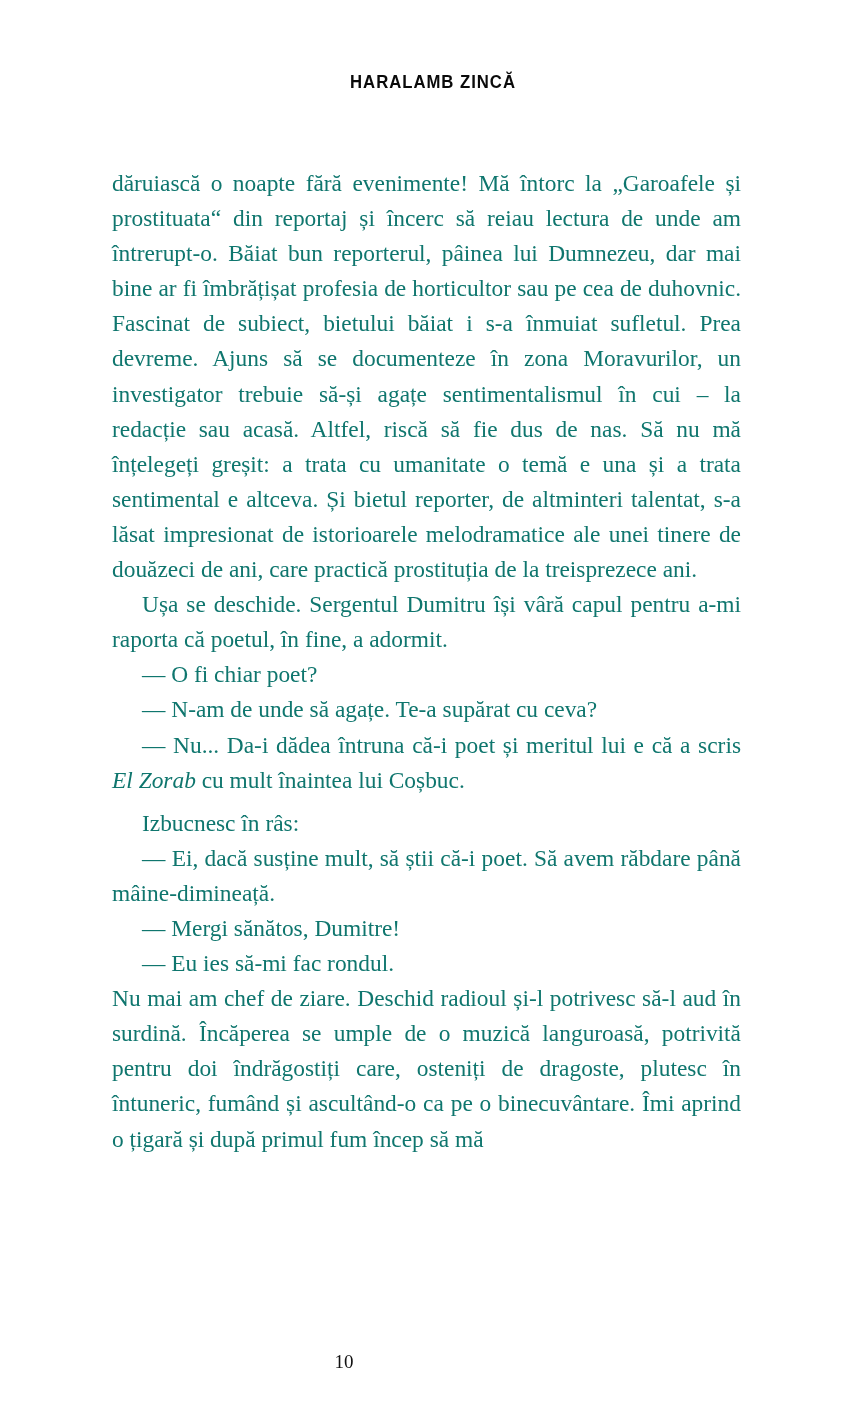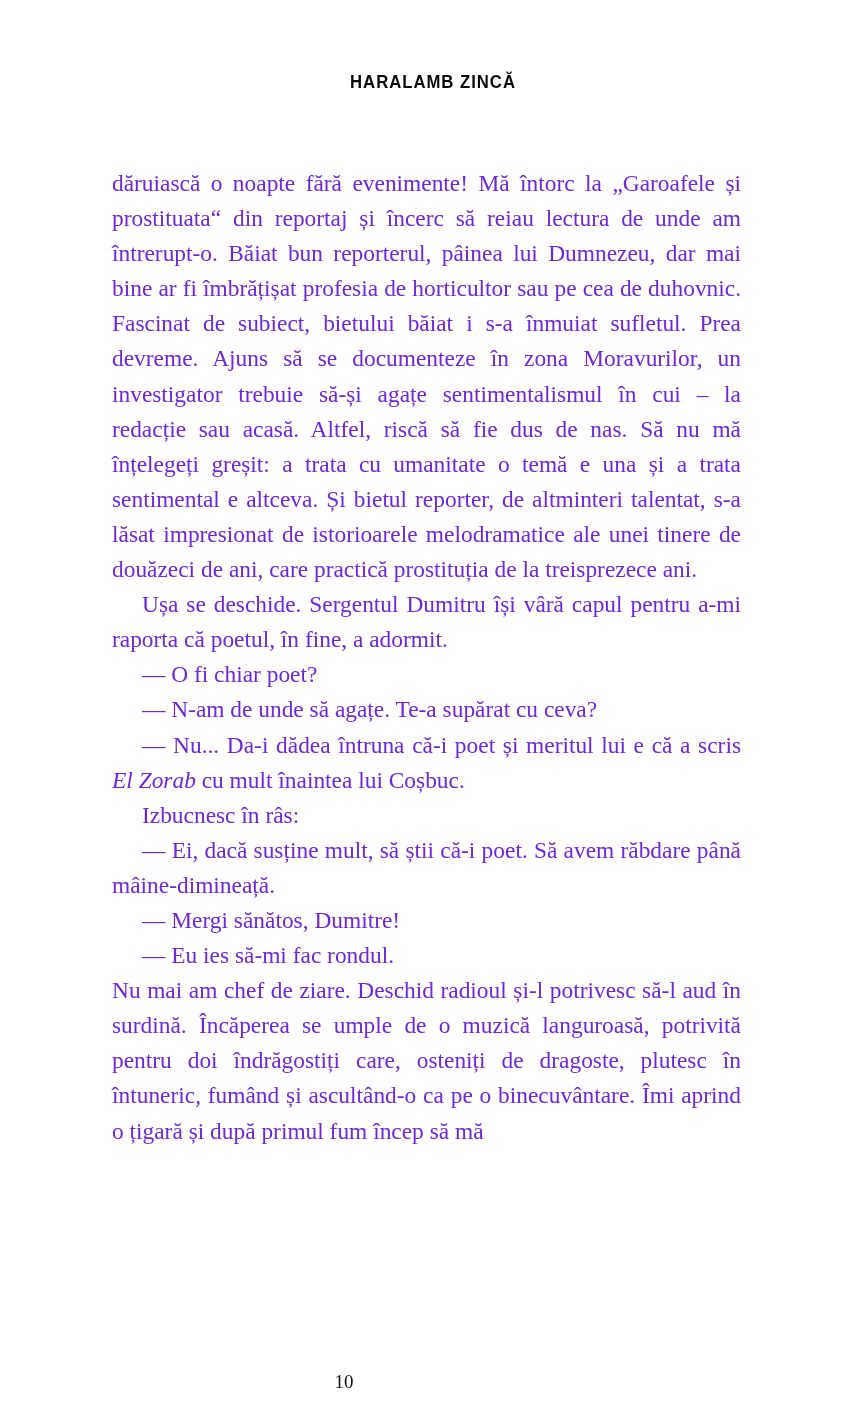--- a/index.html
+++ b/index.html
@@ -39,21 +39,21 @@
 
   
   .text-block {
     position: absolute;
     left: 112px;
     top: 166px;
     width: 629px;
     font-family: "Liberation Serif", "DejaVu Serif", serif;
     font-size: 23.4px;
     line-height: 35.1px;
-    color: #6d28d9;
+    color: #0f766e;
     text-align: justify;
     text-justify: inter-word;
     -webkit-font-smoothing: antialiased;
   }
 
   .text-block p {
     margin: 0;
     padding: 0;
     text-align: justify;
   }
@@ -71,36 +71,37 @@
   
   p.dialogue {
     text-indent: 30px;
     text-align: left;
   }
 
   
   p.short {
     text-indent: 30px;
     text-align: left;
+    margin-top: 8px;
   }
 
   
   p.indent:last-line,
   p.flush:last-line {
     text-align: left;
   }
 
   em {
     font-style: italic;
   }
 
   
   .folio {
     position: absolute;
-    bottom: 26px;
+    bottom: 46px;
     left: 0;
     width: 688px;
     text-align: center;
     font-family: "Liberation Serif", "DejaVu Serif", serif;
     font-size: 19px;
     color: #111111;
     line-height: 1;
   }
 </style>
 </head>

